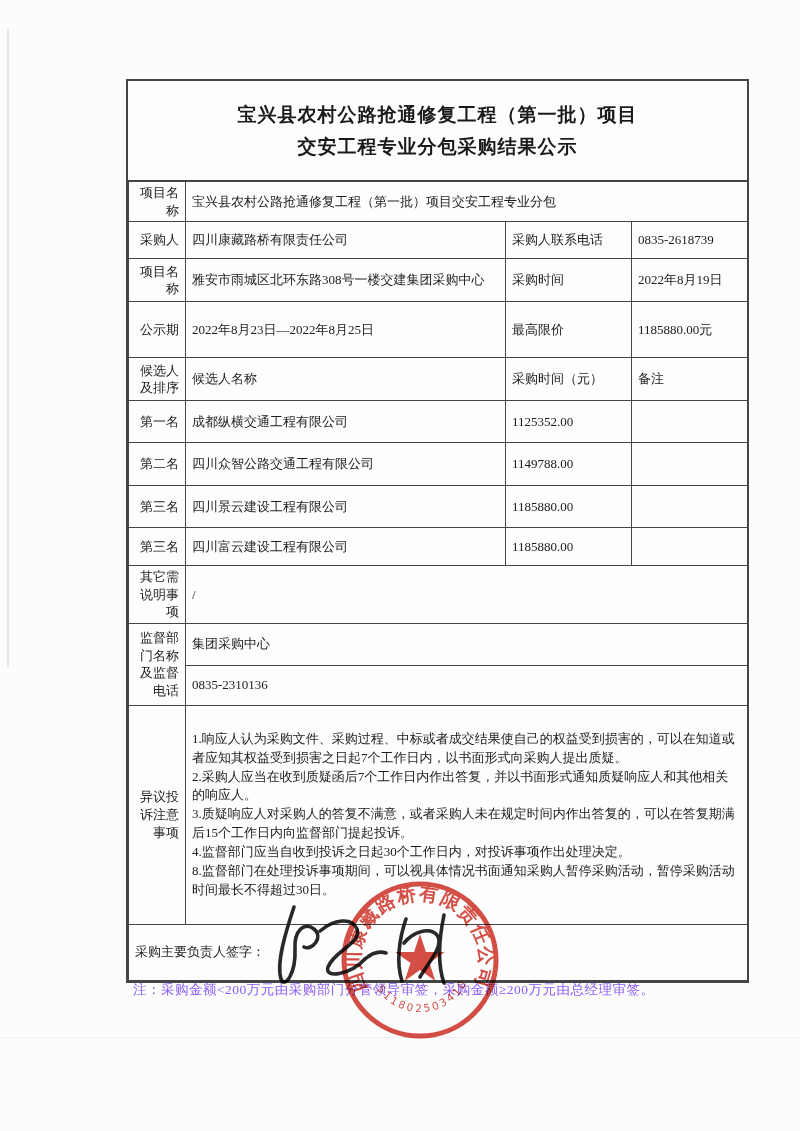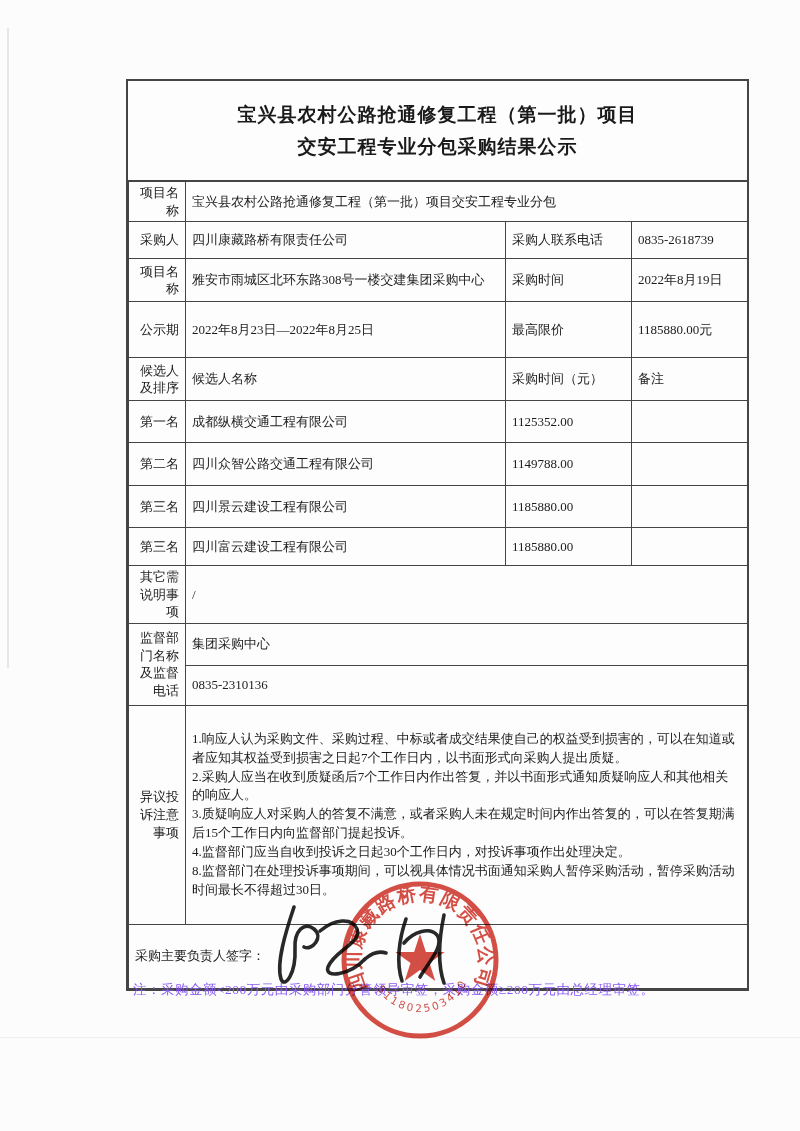--- a/index.html
+++ b/index.html
@@ -165,21 +165,21 @@
         <td class="lbll">异议投诉注意事项</td>
         <td class="notice-cell" colspan="3">
           <div class="notice-item">1.响应人认为采购文件、采购过程、中标或者成交结果使自己的权益受到损害的，可以在知道或者应知其权益受到损害之日起7个工作日内，以书面形式向采购人提出质疑。</div>
           <div class="notice-item">2.采购人应当在收到质疑函后7个工作日内作出答复，并以书面形式通知质疑响应人和其他相关的响应人。</div>
           <div class="notice-item">3.质疑响应人对采购人的答复不满意，或者采购人未在规定时间内作出答复的，可以在答复期满后15个工作日内向监督部门提起投诉。</div>
           <div class="notice-item">4.监督部门应当自收到投诉之日起30个工作日内，对投诉事项作出处理决定。</div>
           <div class="notice-item">8.监督部门在处理投诉事项期间，可以视具体情况书面通知采购人暂停采购活动，暂停采购活动时间最长不得超过30日。</div>
         </td>
       </tr>
 
-      <tr style="height:64px">
+      <tr style="height:56px">
         <td class="sig-cell" colspan="4">采购主要负责人签字：</td>
       </tr>
     </tbody>
       </table>
   </div>
 
   <div class="footnote">注：采购金额&lt;200万元由采购部门分管领导审签，采购金额≥200万元由总经理审签。</div>
 
   <svg class="stamp" viewBox="0 0 170 170" xmlns="http://www.w3.org/2000/svg">
     <circle cx="85" cy="85" r="76" fill="none" stroke="#d0362b" stroke-width="5"></circle>

